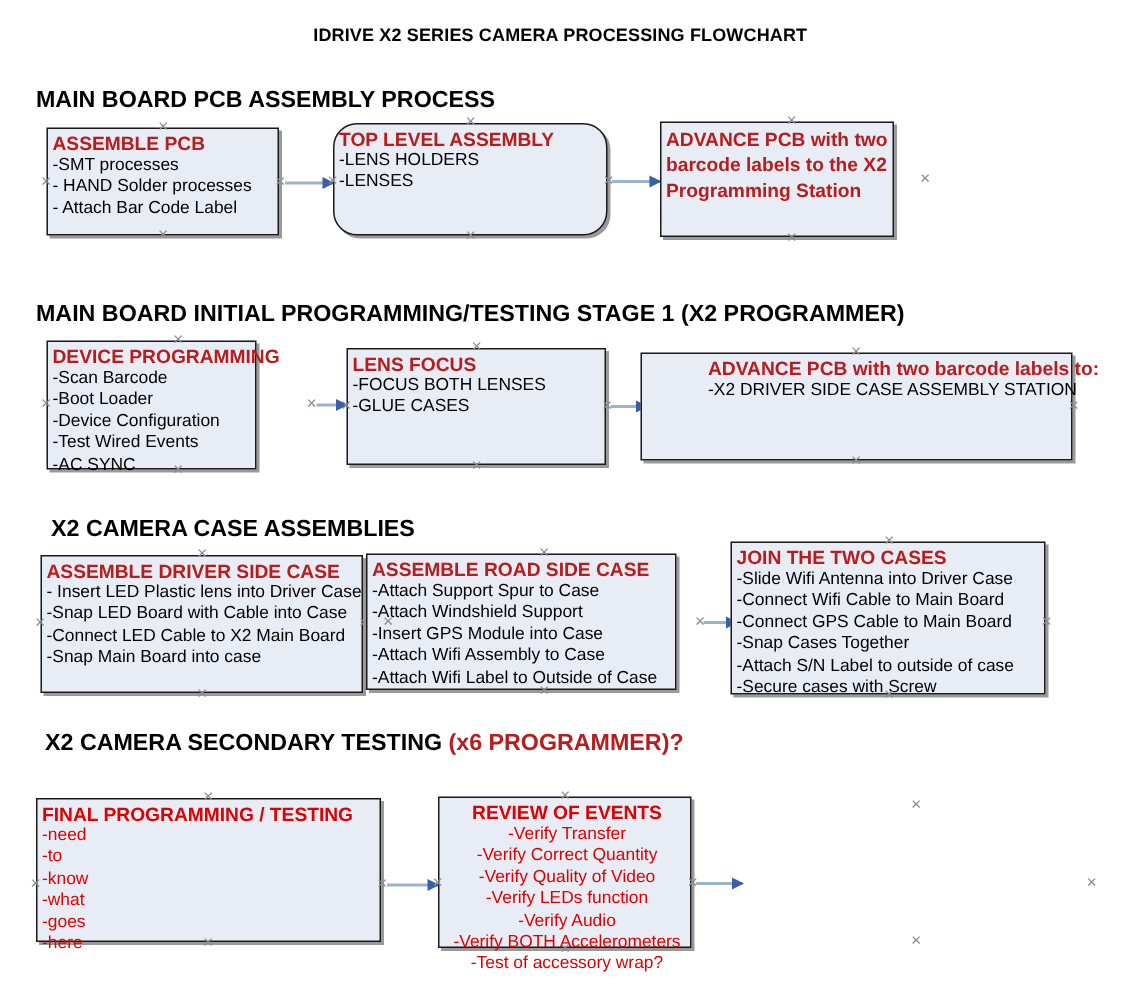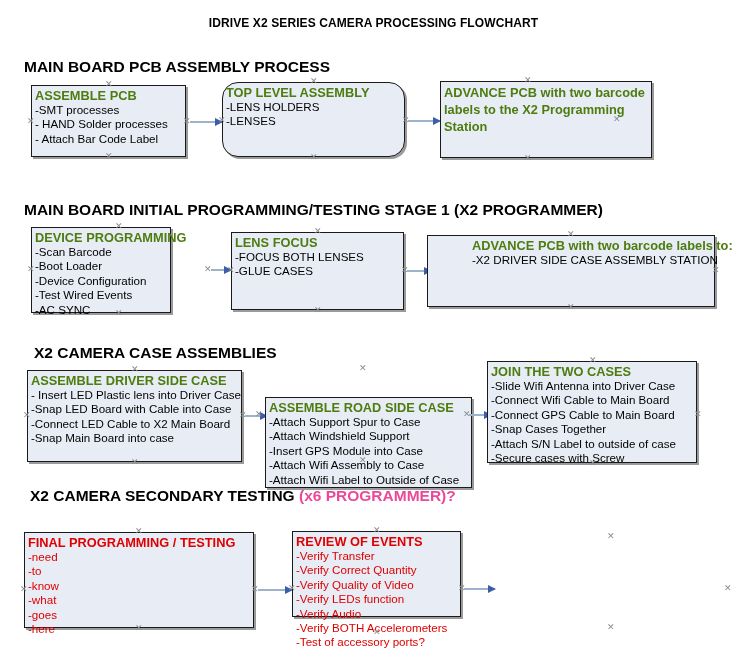--- a/index.html
+++ b/index.html
@@ -30,38 +30,38 @@
     color: #000;
   }
   .section-heading {
     position: absolute;
     font-size: 15.5px;
     font-weight: bold;
     color: #000;
     white-space: nowrap;
   }
   .section-heading .accent {
-    color: #ec4899;
+    color: #b91c1c;
   }
 
   
   .box {
     position: absolute;
     box-sizing: border-box;
     background: #e7ecf5;
     border: 1px solid #1a1a1a;
     box-shadow: 2px 2px 0 0 rgba(120,120,120,0.75);
     padding: 2px 0 0 3px;
   }
   .box .box-title {
     font-size: 12.8px;
     font-weight: bold;
     line-height: 15px;
     white-space: nowrap;
-    color: #4d7c0f;
+    color: #b91c1c;
   }
   .box .box-line {
     font-size: 11.6px;
     line-height: 14.4px;
     white-space: nowrap;
     color: #000;
   }
   .box.red .box-title,
   .box.red .box-line {
     color: #e00000;
@@ -136,21 +136,21 @@
   </div>
   <div class="xmark" style="left:310px; top:78px;">✕</div>
   <div class="xmark" style="left:310px; top:154px;">✕</div>
   <div class="xmark" style="left:218px; top:117px;">✕</div>
   <div class="xmark" style="left:402px; top:117px;">✕</div>
 
   <div class="conn" style="left:408px; top:120px; width:32px;">
     <span class="head"></span>
   </div>
 
-  <div class="box title-multiline" style="left:440px; top:81px; width:212px; height:77px;">
+  <div class="box title-multiline" style="left:440px; top:81px; width:156px; height:77px;">
     <div class="box-title">ADVANCE PCB with two barcode labels to the  X2 Programming Station</div>
   </div>
   <div class="xmark" style="left:524px; top:77px;">✕</div>
   <div class="xmark" style="left:524px; top:155px;">✕</div>
   <div class="xmark" style="left:613px; top:116px;">✕</div>
 
   <div class="section-heading" style="left:24px; top:201px;">
     <span>MAIN BOARD INITIAL PROGRAMMING/TESTING STAGE 1 (X2 PROGRAMMER)</span>
   </div>
 
@@ -206,21 +206,21 @@
   </div>
   <div class="xmark" style="left:131px; top:366px;">✕</div>
   <div class="xmark" style="left:131px; top:459px;">✕</div>
   <div class="xmark" style="left:23px; top:412px;">✕</div>
   <div class="xmark" style="left:239px; top:412px;">✕</div>
 
   <div class="conn" style="left:245px; top:415px; width:22px;">
     <span class="head"></span>
   </div>
 
-  <div class="box" style="left:265px; top:369px; width:207px; height:91px;margin-top:28px;">
+  <div class="box" style="left:244px; top:369px; width:207px; height:91px;">
     <div class="box-title">ASSEMBLE ROAD SIDE CASE</div>
     <div class="box-line">-Attach Support Spur to Case</div>
     <div class="box-line">-Attach Windshield Support</div>
     <div class="box-line">-Insert GPS Module into Case</div>
     <div class="box-line">-Attach Wifi Assembly to Case</div>
     <div class="box-line">-Attach Wifi Label to Outside of Case</div>
   </div>
   <div class="xmark" style="left:359px; top:365px;">✕</div>
   <div class="xmark" style="left:359px; top:457px;">✕</div>
   <div class="xmark" style="left:255px; top:411px;">✕</div>
@@ -258,29 +258,29 @@
   </div>
   <div class="xmark" style="left:135px; top:528px;">✕</div>
   <div class="xmark" style="left:135px; top:625px;">✕</div>
   <div class="xmark" style="left:20px; top:586px;">✕</div>
   <div class="xmark" style="left:251px; top:586px;">✕</div>
 
   <div class="conn" style="left:258px; top:589px; width:34px;">
     <span class="head"></span>
   </div>
 
-  <div class="box red overflow-visible" style="left:292px; top:531px; width:169px; height:86px;">
+  <div class="box red overflow-visible" style="left:292px; top:531px; width:169px; height:101px;text-align:center;">
     <div class="box-title">REVIEW OF EVENTS</div>
     <div class="box-line">-Verify Transfer</div>
     <div class="box-line">-Verify Correct Quantity</div>
     <div class="box-line">-Verify Quality of Video</div>
     <div class="box-line">-Verify LEDs function</div>
     <div class="box-line">-Verify Audio</div>
     <div class="box-line">-Verify BOTH Accelerometers</div>
-    <div class="box-line">-Test of accessory ports?</div>
+    <div class="box-line">-Test of accessory wrap?</div>
   </div>
   <div class="xmark" style="left:373px; top:527px;">✕</div>
   <div class="xmark" style="left:373px; top:629px;">✕</div>
   <div class="xmark" style="left:288px; top:585px;">✕</div>
   <div class="xmark" style="left:458px; top:585px;">✕</div>
 
   <div class="conn" style="left:464px; top:588px; width:31px;">
     <span class="head"></span>
   </div>
 

